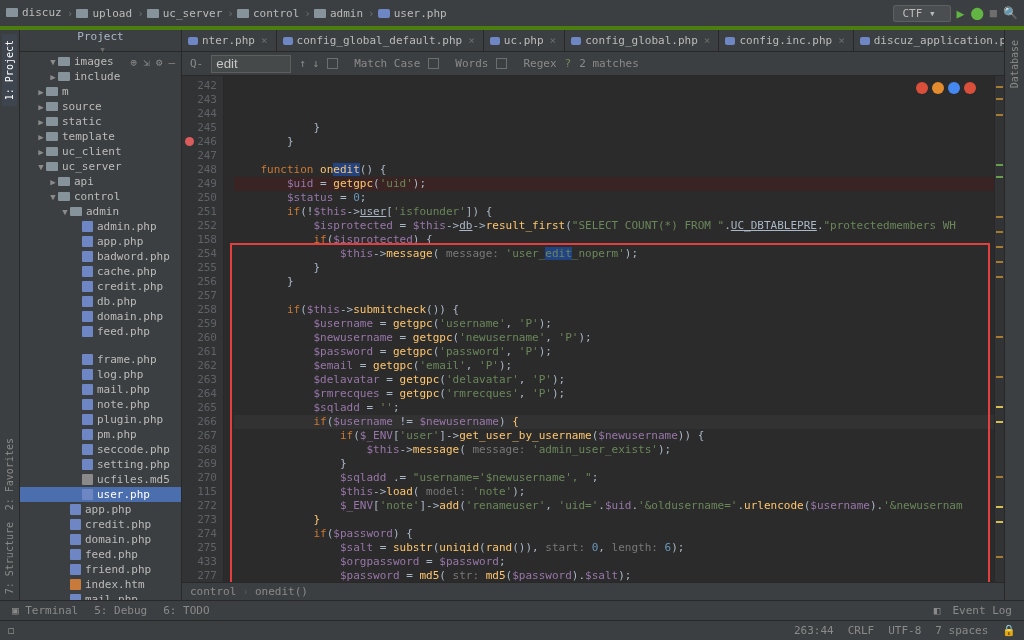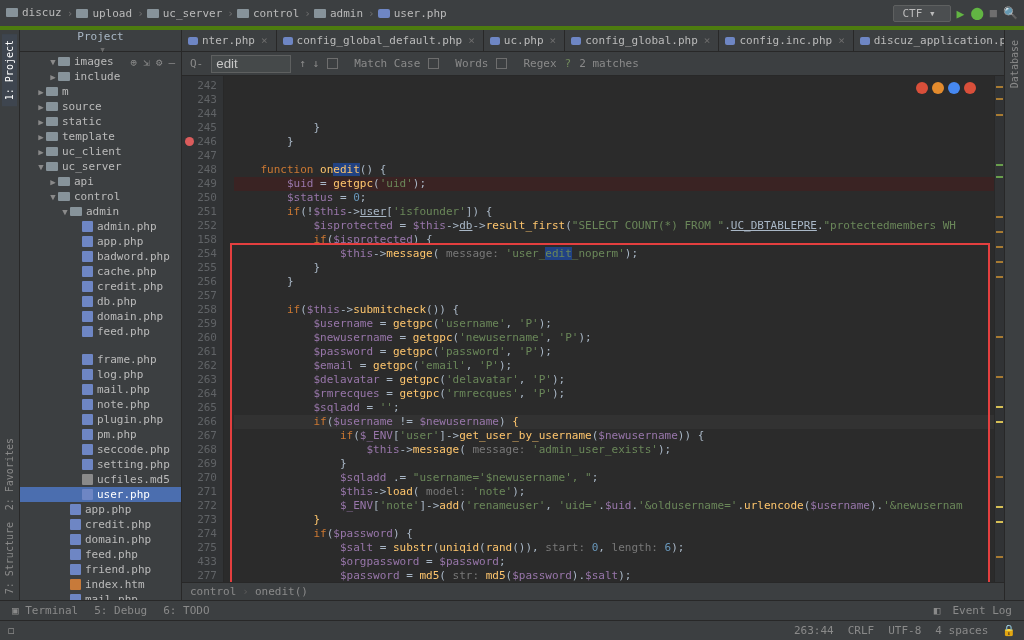--- a/index.html
+++ b/index.html
@@ -560,21 +560,21 @@
           <div class="ln">261</div>
           <div class="ln">262</div>
           <div class="ln">263</div>
           <div class="ln">264</div>
           <div class="ln">265</div>
           <div class="ln">266</div>
           <div class="ln">267</div>
           <div class="ln">268</div>
           <div class="ln">269</div>
           <div class="ln">270</div>
-          <div class="ln">271</div>
+          <div class="ln">115</div>
           <div class="ln">272</div>
           <div class="ln">273</div>
           <div class="ln">274</div>
           <div class="ln">275</div>
           <div class="ln">433</div>
           <div class="ln">277</div>
           <div class="ln">278</div>
         </div>
       <div class="code" id="code">
         <div class="floating-dots">
@@ -628,16 +628,16 @@
     <span class="btab">Event Log</span>
   </div>
 </div>
 
 <div class="statusbar">
   <span style="margin-right:6px">◻</span>
   <div class="right">
     <span>263:44</span>
     <span>CRLF</span>
     <span>UTF-8</span>
-    <span>4 spaces</span>
+    <span>7 spaces</span>
     <span class="lock">🔒</span>
   </div>
 </div>
 
 </body></html>

